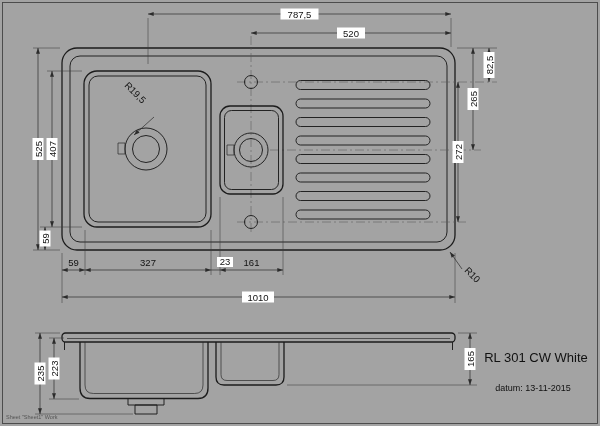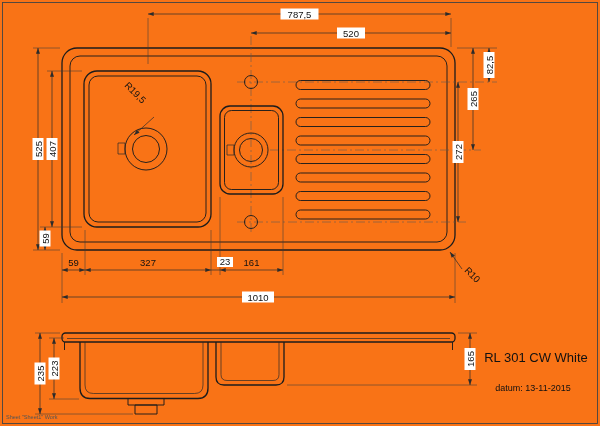--- a/index.html
+++ b/index.html
@@ -1,16 +1,16 @@
 <!DOCTYPE html>
 <html><head>
 <meta charset="utf-8">
 <style>
   html,body{margin:0;padding:0;background:#fff;}
-  .page{position:relative;width:600px;height:426px;background:#f97316;overflow:hidden;}
+  .page{position:relative;width:600px;height:426px;background:#a3a3a3;overflow:hidden;}
   svg{display:block;}
   
   .s1{fill:none;stroke:#1c1c1c;stroke-width:1.3;stroke-linejoin:round;}
   .s2{fill:none;stroke:#1c1c1c;stroke-width:0.95;stroke-linejoin:round;}
   .s3{fill:none;stroke:#2a2a2a;stroke-width:0.7;stroke-linejoin:round;}
   .dimline{fill:none;stroke:#2b2b2b;stroke-width:0.7;}
   .ext{fill:none;stroke:#3a3a3a;stroke-width:0.55;}
   .cline{fill:none;stroke:#5a5a5a;stroke-width:0.55;stroke-dasharray:9 3 2 3;}
   .bg{fill:#ffffff;stroke:none;}
   text{font-family:"Liberation Sans","DejaVu Sans",sans-serif;fill:#111;}

